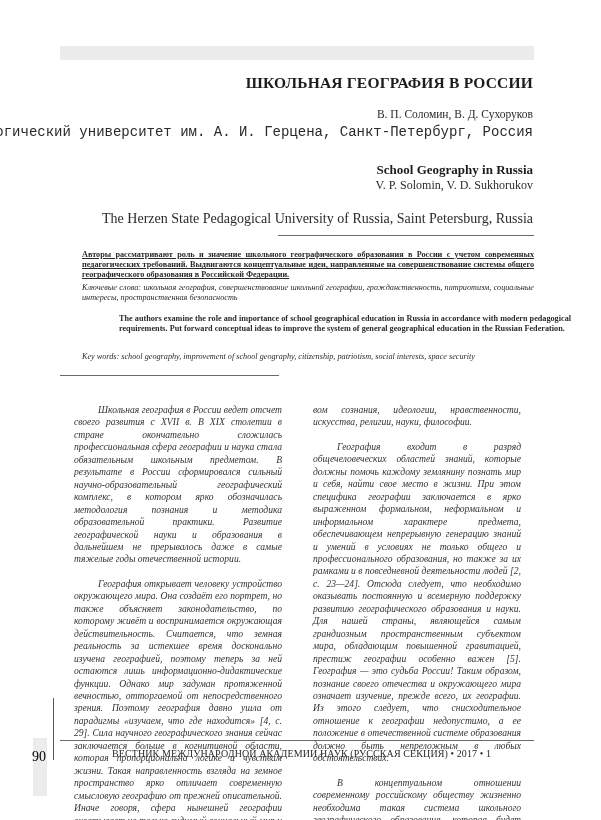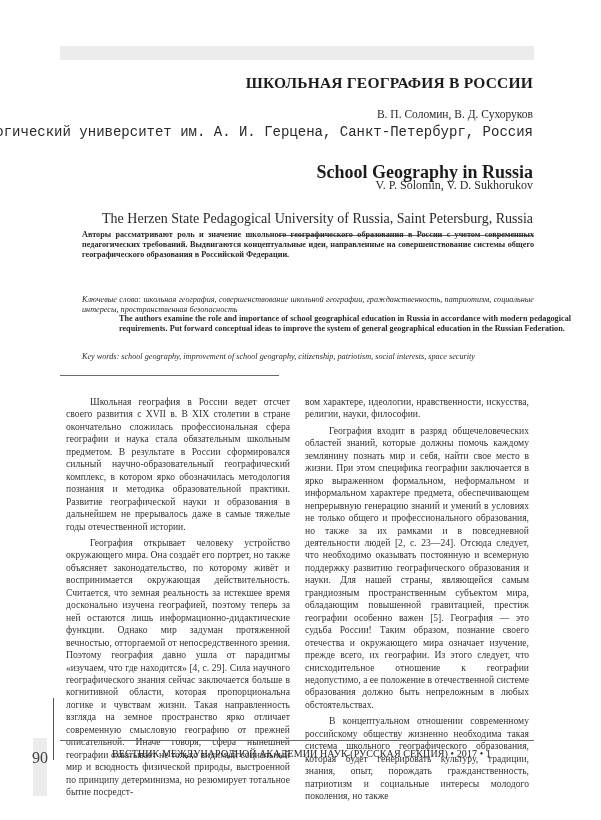--- a/index.html
+++ b/index.html
@@ -2,66 +2,66 @@
 <html><head>
 <meta charset="utf-8">
 <style>
   html, body { margin: 0; padding: 0; background: #ffffff; }
   body { width: 601px; height: 820px; position: relative; overflow: hidden;
          font-family: "Liberation Serif", "DejaVu Serif", serif; color: #2a2a2a; }
   .top-band { position: absolute; left: 60px; top: 46px; width: 474px; height: 14px; background: #ececec; }
   .title { position: absolute; right: 68px; top: 74px; font-size: 15.5px; font-weight: bold; letter-spacing: 0.2px; color: #1c1c1c; white-space: nowrap; }
   .authors-ru { position: absolute; right: 68px; top: 100px; font-size: 11.5px; white-space: nowrap; margin-top: 8px; }
   .affil-ru { position: absolute; right: 68px; top: 124px; font-size: 14px; white-space: nowrap; font-family: Liberation Mono, monospace; }
-  .title-en { position: absolute; right: 68px; top: 162px; font-size: 18px; font-weight: bold; color: #1c1c1c; white-space: nowrap; }
+  .title-en { position: absolute; right: 68px; top: 162px; font-size: 13px; font-weight: bold; color: #1c1c1c; white-space: nowrap; }
   .authors-en { position: absolute; right: 68px; top: 178px; font-size: 12px; white-space: nowrap; }
   .affil-en { position: absolute; right: 68px; top: 211px; font-size: 14px; white-space: nowrap; }
   .rule { position: absolute; height: 1px; background: #6a6a6a; }
   .abstract { position: absolute; left: 82px; width: 452px; font-size: 8.2px; line-height: 10.2px; text-align: justify; color: #2a2a2a; }
   .abstract.bold { font-weight: bold; }
   .abstract.italic { font-style: italic; }
   .col { position: absolute; top: 392px; width: 232px; font-size: 9.6px; line-height: 12.45px; text-align: justify; color: #333; }
-  .col p { margin: 4px; text-indent: 24px; }
+  .col p { margin: 12px; text-indent: 24px; font-style: italic; }
   .col p.cont { text-indent: 0; }
   .col-left { left: 62px; }
   .col-right { left: 301px; }
   .vrule { position: absolute; left: 53px; top: 698px; width: 1px; height: 62px; background: #555; }
   .margin-band { position: absolute; left: 33px; top: 738px; width: 14px; height: 58px; background: #ececec; }
-  .page-number { position: absolute; left: 32px; top: 749px; font-size: 16px; color: #404040; }
+  .page-number { position: absolute; left: 32px; top: 749px; font-size: 14px; color: #000000; }
   .journal { position: absolute; left: 112px; top: 748px; font-size: 10px; color: #2a2a2a; white-space: nowrap; letter-spacing: 0.1px; }
 </style>
 </head>
 <body>
 
 <div class="top-band"></div>
 
 <div class="title">ШКОЛЬНАЯ ГЕОГРАФИЯ В РОССИИ</div>
 <div class="authors-ru">В. П. Соломин, В. Д. Сухоруков</div>
 <div class="affil-ru">Российский государственный педагогический университет им. А. И. Герцена, Санкт-Петербург, Россия</div>
 
 <div class="title-en">School Geography in Russia</div>
 <div class="authors-en">V. P. Solomin, V. D. Sukhorukov</div>
 <div class="affil-en">The Herzen State Pedagogical University of Russia, Saint Petersburg, Russia</div>
 
 <div class="rule" style="left:278px; top:235px; width:256px;"></div>
 
-<div class="abstract bold" style="top:230px;">Авторы рассматривают роль и значение школьного географического образования в России с учетом современных педагогических требований. Выдвигаются концептуальные идеи, направленные на совершенствование системы общего географического образования в Российской Федерации.</div>
-<div class="abstract italic" style="top:283px;margin-top:12px;">Ключевые слова: школьная география, совершенствование школьной географии, гражданственность, патриотизм, социальные интересы, пространственная безопасность</div>
+<div class="abstract bold" style="top:250px;text-decoration:underline;">Авторы рассматривают роль и значение школьного географического образования в России с учетом современных педагогических требований. Выдвигаются концептуальные идеи, направленные на совершенствование системы общего географического образования в Российской Федерации.</div>
+<div class="abstract italic" style="top:283px;">Ключевые слова: школьная география, совершенствование школьной географии, гражданственность, патриотизм, социальные интересы, пространственная безопасность</div>
 <div class="abstract bold" style="top:314px;margin-left:37px;">The authors examine the role and importance of school geographical education in Russia in accordance with modern pedagogical requirements. Put forward conceptual ideas to improve the system of general geographical education in the Russian Federation.</div>
 <div class="abstract italic" style="top:352px;">Key words: school geography, improvement of school geography, citizenship, patriotism, social interests, space security</div>
 
 <div class="rule" style="left:60px; top:375px; width:219px;"></div>
 
 <div class="col col-left">
   <p>Школьная география в России ведет отсчет своего развития с XVII в. В XIX столетии в стране окончательно сложилась профессиональная сфера географии и наука стала обязательным школьным предметом. В результате в России сформировался сильный научно-образовательный географический комплекс, в котором ярко обозначилась методология познания и методика образовательной практики. Развитие географической науки и образования в дальнейшем не прерывалось даже в самые тяжелые годы отечественной истории.</p>
   <p>География открывает человеку устройство окружающего мира. Она создаёт его портрет, но также объясняет законодательство, по которому живёт и воспринимается окружающая действительность. Считается, что земная реальность за истекшее время досконально изучена географией, поэтому теперь за ней остаются лишь информационно-дидактические функции. Однако мир задуман протяженной вечностью, отторгаемой от непосредственного зрения. Поэтому география давно ушла от парадигмы «изучаем, что где находится» [4, с. 29]. Сила научного географического знания сейчас заключается больше в когнитивной области, которая пропорциональна логике и чувствам жизни. Такая направленность взгляда на земное пространство ярко отличает современную смысловую географию от прежней описательной. Иначе говоря, сфера нынешней географии охватывает не только видимый социальный мир и всюдность физической природы, выстроенной по принципу детерминизма, но резюмирует тотальное бытие посредст-</p>
 </div>
 
 <div class="col col-right">
-  <p class="cont">вом характере, идеологии, нравственности, искусства, религии, науки, философии.</p>
+  <p class="cont">вом сознания, идеологии, нравственности, искусства, религии, науки, философии.</p>
   <p>География входит в разряд общечеловеческих областей знаний, которые должны помочь каждому землянину познать мир и себя, найти свое место в жизни. При этом специфика географии заключается в ярко выраженном формальном, неформальном и информальном характере предмета, обеспечивающем непрерывную генерацию знаний и умений в условиях не только общего и профессионального образования, но также за их рамками и в повседневной деятельности людей [2, с. 23—24]. Отсюда следует, что необходимо оказывать постоянную и всемерную поддержку развитию географического образования и науки. Для нашей страны, являющейся самым грандиозным пространственным субъектом мира, обладающим повышенной гравитацией, престиж географии особенно важен [5]. География — это судьба России! Таким образом, познание своего отечества и окружающего мира означает изучение, прежде всего, их географии. Из этого следует, что снисходительное отношение к географии недопустимо, а ее положение в отечественной системе образования должно быть непреложным в любых обстоятельствах.</p>
   <p>В концептуальном отношении современному российскому обществу жизненно необходима такая система школьного географического образования, которая будет генерировать культуру, традиции, знания, опыт, порождать гражданственность, патриотизм и социальные интересы молодого поколения, но также</p>
 </div>
 
 <div class="vrule"></div>
 <div class="rule" style="left:60px; top:740px; width:474px;"></div>
 <div class="margin-band"></div>
 <div class="page-number">90</div>
 <div class="journal">ВЕСТНИК МЕЖДУНАРОДНОЙ АКАДЕМИИ НАУК (РУССКАЯ СЕКЦИЯ) • 2017 • 1</div>
 

